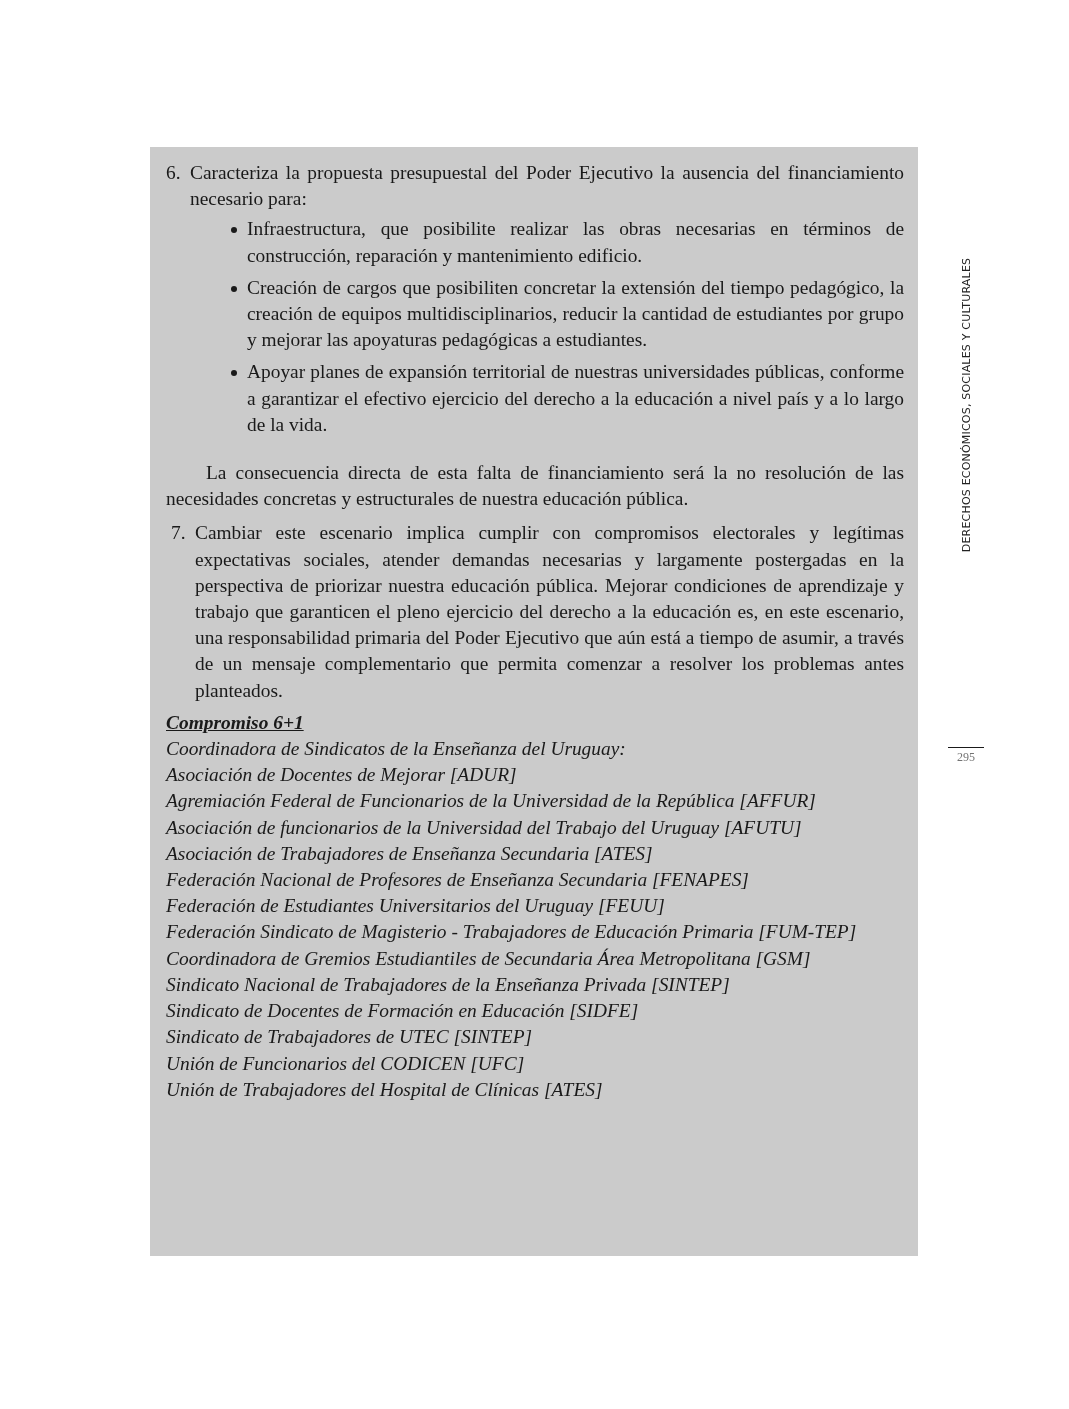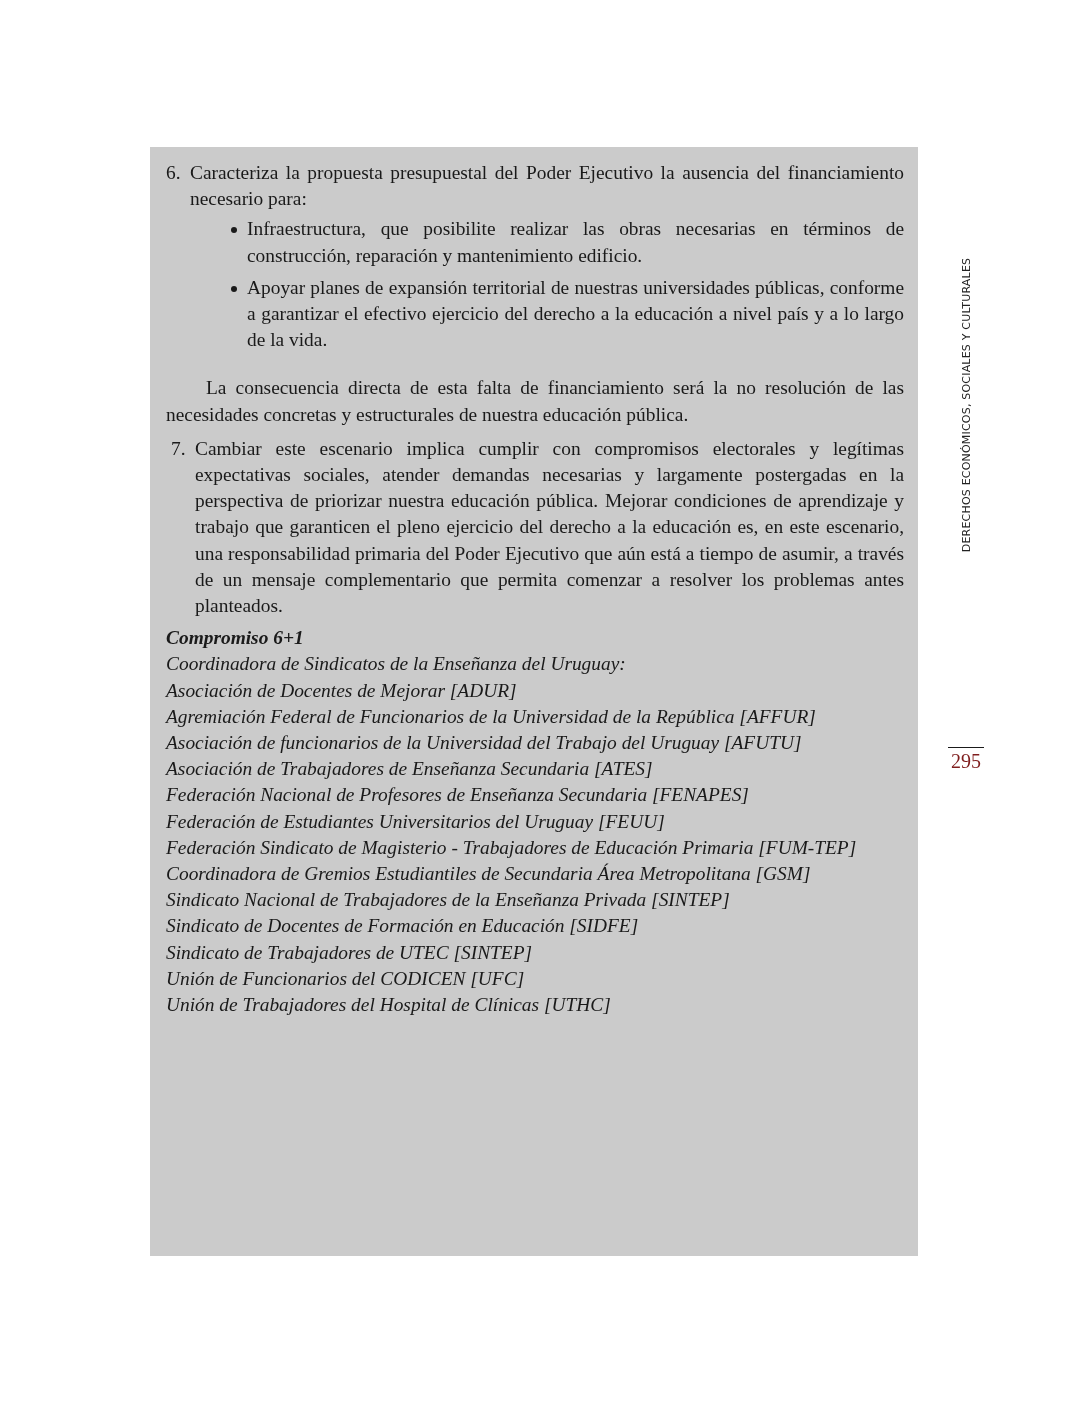--- a/index.html
+++ b/index.html
@@ -19,40 +19,41 @@
     .num-item .num { position: absolute; left: 0; top: 0; }
     .num-item.seven { padding-left: 29px; }
     .num-item.seven .num { left: 5px; }
     ul.bullets { list-style: none; margin: 4px 0 12px 0; padding: 0 0 0 33px; }
     ul.bullets li { position: relative; padding-left: 24px; margin-bottom: 6px; text-align: justify; }
     ul.bullets li .dot {
       position: absolute; left: 8px; top: 11px; width: 6px; height: 6px; border-radius: 50%; background: #1a1a1a;
     }
     .para { text-indent: 40px; text-align: justify; margin-top: 22px; margin-bottom: 8px; }
     .sig { margin-top: 6px; font-style: italic; }
-    .sig .b { font-weight: bold; }
+    .sig .b { font-weight: bold; text-decoration: underline; }
     .sig div { line-height: 26.2px; }
     .side-title {
       position: absolute; left: 966px; top: 405px; transform: translate(-50%, -50%) rotate(-90deg);
       white-space: nowrap; font-family: "DejaVu Sans", sans-serif; font-size: 11px; letter-spacing: 0.2px; color: #222;
     }
     .page-rule { position: absolute; left: 948px; top: 747px; width: 36px; height: 1px; background: #1a1a1a; }
-    .page-num { position: absolute; left: 948px; top: 750px; width: 36px; text-align: center; font-size: 20px; color: #7f1d1d; }
+    .page-num { position: absolute; left: 948px; top: 750px; width: 36px; text-align: center; font-size: 12px; color: #737373; }
   </style>
 </head>
 <body>
 
 <div class="box"></div>
 
 <div class="content">
   <div class="num-item">
     <span class="num">6.</span>
     <span>Caracteriza la propuesta presupuestal del Poder Ejecutivo la ausencia del financiamiento necesario para:</span>
     <ul class="bullets">
       <li><span class="dot"></span><span>Infraestructura, que posibilite realizar las obras necesarias en términos de construcción, reparación y mantenimiento edificio.</span></li>
+      <li><span class="dot"></span><span>Creación de cargos que posibiliten concretar la extensión del tiempo pedagógico, la creación de equipos multidisciplinarios, reducir la cantidad de estudiantes por grupo y mejorar las apoyaturas pedagógicas a estudiantes.</span></li>
       <li><span class="dot"></span><span>Apoyar planes de expansión territorial de nuestras universidades públicas, conforme a garantizar el efectivo ejercicio del derecho a la educación a nivel país y a lo largo de la vida.</span></li>
     </ul>
   </div>
 
   <p class="para">La consecuencia directa de esta falta de financiamiento será la no resolución de las necesidades concretas y estructurales de nuestra educación pública.</p>
 
   <div class="num-item seven">
     <span class="num">7.</span>
     <span>Cambiar este escenario implica cumplir con compromisos electorales y legítimas expectativas sociales, atender demandas necesarias y largamente postergadas en la perspectiva de priorizar nuestra educación pública. Mejorar condiciones de aprendizaje y trabajo que garanticen el pleno ejercicio del derecho a la educación es, en este escenario, una responsabilidad primaria del Poder Ejecutivo que aún está a tiempo de asumir, a través de un mensaje complementario que permita comenzar a resolver los problemas antes planteados.</span>
   </div>
@@ -65,19 +66,19 @@
     <div>Asociación de funcionarios de la Universidad del Trabajo del Uruguay [AFUTU]</div>
     <div>Asociación de Trabajadores de Enseñanza Secundaria [ATES]</div>
     <div>Federación Nacional de Profesores de Enseñanza Secundaria [FENAPES]</div>
     <div>Federación de Estudiantes Universitarios del Uruguay [FEUU]</div>
     <div>Federación Sindicato de Magisterio - Trabajadores de Educación Primaria [FUM-TEP]</div>
     <div>Coordinadora de Gremios Estudiantiles de Secundaria Área Metropolitana [GSM]</div>
     <div>Sindicato Nacional de Trabajadores de la Enseñanza Privada [SINTEP]</div>
     <div>Sindicato de Docentes de Formación en Educación [SIDFE]</div>
     <div>Sindicato de Trabajadores de UTEC [SINTEP]</div>
     <div>Unión de Funcionarios del CODICEN [UFC]</div>
-    <div>Unión de Trabajadores del Hospital de Clínicas [UTHC]</div>
+    <div>Unión de Trabajadores del Hospital de Clínicas [ATES]</div>
   </div>
 </div>
 
 <div class="side-title">DERECHOS ECONÓMICOS, SOCIALES Y CULTURALES</div>
 <div class="page-rule"></div>
 <div class="page-num">295</div>
 
 </body></html>

